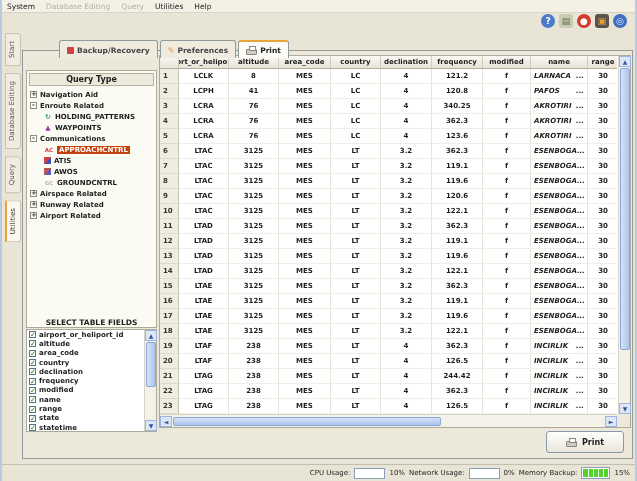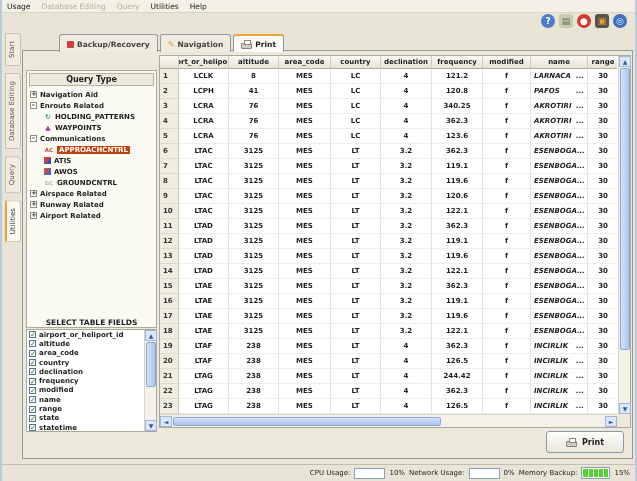--- a/index.html
+++ b/index.html
@@ -16,21 +16,21 @@
   .tbicon { width:14px; height:14px; display:flex; align-items:center; justify-content:center; font-size:9px; font-weight:bold; border-radius:3px; }
   .tbicon.round { border-radius:50%; }
 
   
   .side-tabs { position:absolute; left:0; top:33px; width:19px; display:flex; flex-direction:column; gap:7px; }
   .side-tab { writing-mode:vertical-rl; transform:rotate(180deg); font-size:7px; color:#555; background:#f0ece0; border:1px solid #c6c2b2; border-radius:3px 0 0 3px; padding:7px 2px; margin-left:3px; }
   .side-tab.selected { background:#faf8f0; border-right:2px solid #e8a33d; color:#333; }
 
   
   .main { position:absolute; left:20px; top:30px; width:611px; height:429px; }
-  .tabbar { position:absolute; left:37px; top:4px; height:18px; display:flex; gap:2px; z-index:2; }
+  .tabbar { position:absolute; left:37px; top:10px; height:18px; display:flex; gap:2px; z-index:2; }
   .tab { display:flex; align-items:center; gap:3px; padding:2px 7px 1px; font-size:7.5px; font-weight:bold; color:#444; background:#efecdf; border:1px solid #919b9c; border-bottom:none; border-radius:3px 3px 0 0; }
   .tab.active { background:#fcfbf5; border-top:2px solid #e8a33d; color:#222; }
   .content { position:absolute; left:0; top:20px; width:611px; height:409px; border:1px solid #919b9c; background:#ece8da; }
 
   
   .query-panel { position:absolute; left:3px; top:19px; width:131px; height:258px; background:#fbfaf3; border:1px solid #aca89a; overflow:hidden; }
   .query-title { margin:2px 2px 3px; border:1px solid #b6b2a2; background:#edeadb; text-align:center; font-weight:bold; font-size:8px; padding:1px 0; color:#222; }
   .tree { font-size:7px; font-weight:bold; color:#1d1d1d; }
   .tree-row { display:flex; align-items:center; gap:3px; height:11px; padding-left:3px; white-space:nowrap; }
   .tree-row.child { padding-left:17px; }
@@ -77,21 +77,21 @@
   .mem-seg { flex:1; background:#53d42d; }
 
   .block-ico { display:inline-block; width:7px; height:7px; border-radius:1px; }
 </style>
 </head>
 <body>
 
 <div class="window">
 
   <div class="menubar" id="menubar">
-      <span class="menu-item">Usage</span>
+      <span class="menu-item">System</span>
       <span class="menu-item disabled">Database Editing</span>
       <span class="menu-item disabled">Query</span>
       <span class="menu-item">Utilities</span>
       <span class="menu-item">Help</span>
     </div>
 
   <div class="toolbar" id="toolbar">
       <span class="tbicon round" style="background: rgb(74, 124, 201); color: rgb(255, 255, 255);">?</span>
       <span class="tbicon" style="background: rgb(201, 204, 181); color: rgb(95, 114, 69);">▤</span>
       <span class="tbicon round" style="background: rgb(210, 59, 47); color: rgb(255, 255, 255);">●</span>
@@ -107,21 +107,21 @@
     </div>
 
   <div class="main">
     <div class="tabbar" id="tabbar">
         <div class="tab">
           <span class="block-ico" style="background: rgb(208, 64, 64);"></span>
           <span>Backup/Recovery</span>
         </div>
         <div class="tab">
           <span style="color: rgb(232, 153, 58); font-size: 8px;">✎</span>
-          <span>Navigation</span>
+          <span>Preferences</span>
         </div>
         <div class="tab active">
           <span class="mini-printer"></span>
           <span>Print</span>
         </div>
       </div>
 
     <div class="content">
 
       <div class="query-panel">

